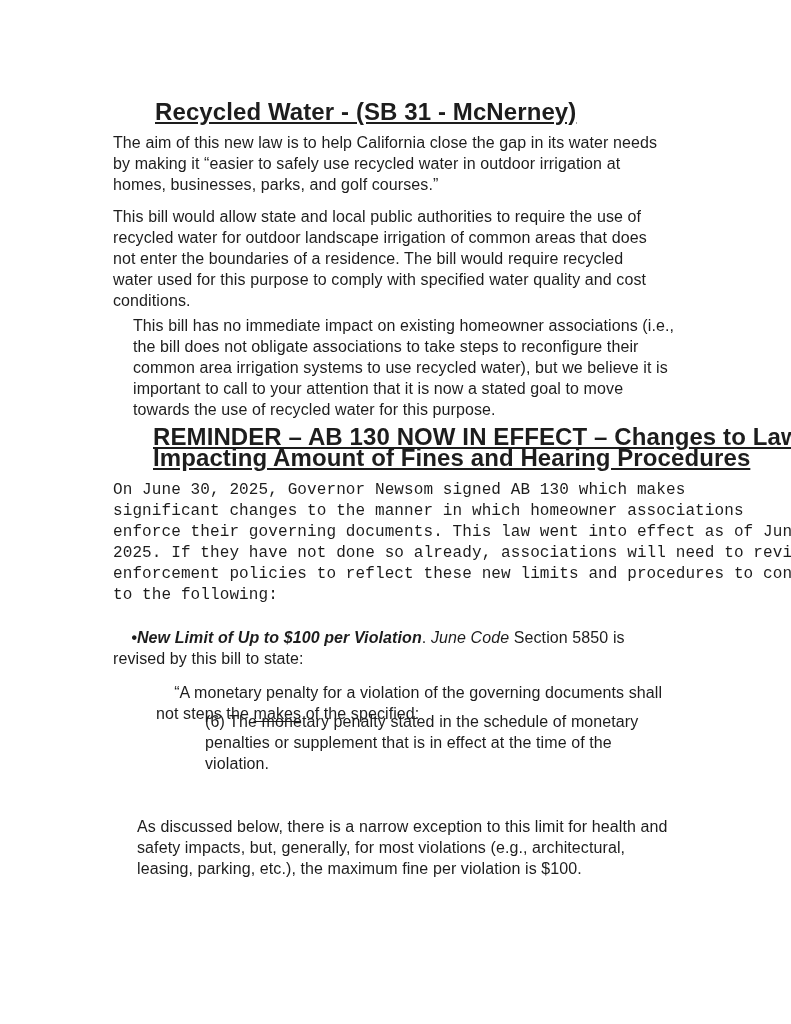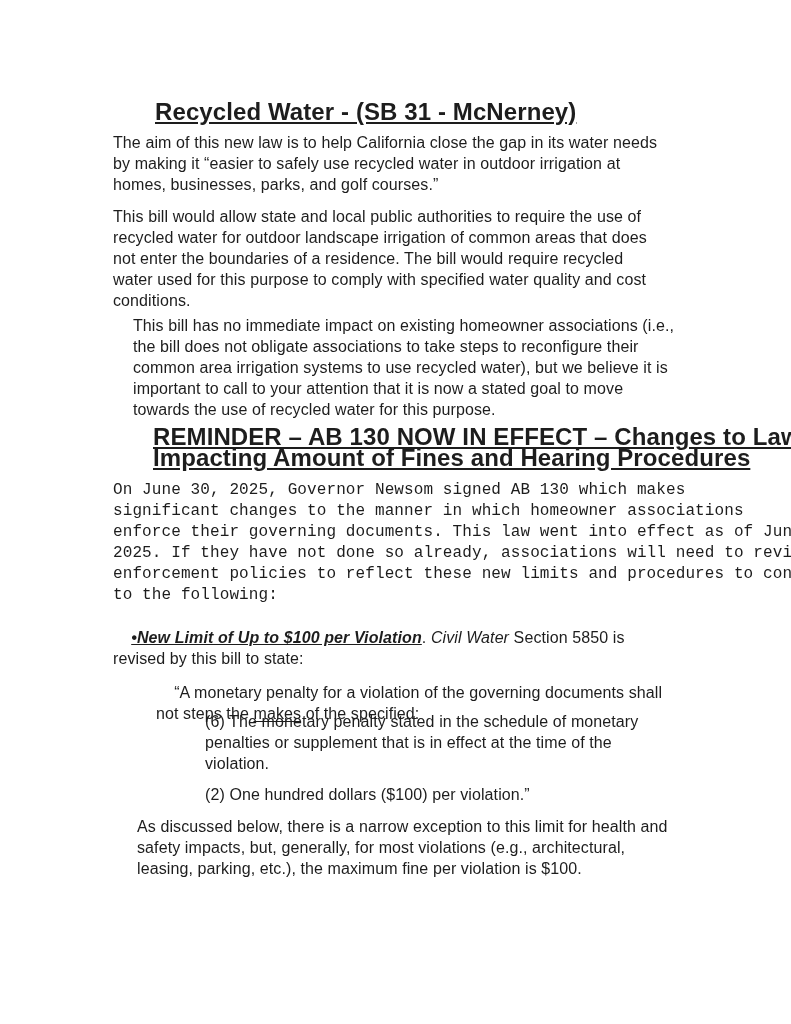--- a/index.html
+++ b/index.html
@@ -22,21 +22,21 @@
     position: absolute;
     margin: 0;
     white-space: pre;          
     letter-spacing: 0.1px;
   }
   .heading {
     font-weight: 700;
     text-decoration: underline;
     text-underline-offset: 2px;
   }
-  .bold-italic { font-weight: 700; font-style: italic; text-decoration: underline; }
+  .bold-italic { font-weight: 700; font-style: italic; }
   .italic      { font-style: italic; }
   .underlined  { text-decoration: underline; text-underline-offset: 2px; }
 
   
   .pos-h1    { left: 155px; top: 101px; }
   .pos-p1    { left: 113px; top: 132px; }
   .pos-p2    { left: 113px; top: 206px; }
   .pos-p3    { left: 113px; top: 315px; margin-left: 20px; }
   .pos-h2    { left: 153px; top: 426px; }
   .pos-p4    { left: 113px; top: 480px; font-family: Liberation Mono, monospace; }
@@ -73,32 +73,31 @@
 Impacting Amount of Fines and Hearing Procedures</h2>
 
   <p class="block pos-p4">On June 30, 2025, Governor Newsom signed AB 130 which makes
 significant changes to the manner in which homeowner associations
 enforce their governing documents. This law went into effect as of June 30,
 2025. If they have not done so already, associations will need to revise their
 enforcement policies to reflect these new limits and procedures to conform
 to the following:</p>
 
   <p class="block pos-p5">
-    <span class="bold-italic">•New Limit of Up to $100 per Violation</span><span>. </span><span class="italic">Civil Water</span><span> Section 5850 is
+    <span class="bold-italic">•New Limit of Up to $100 per Violation</span><span>. </span><span class="italic">June Code</span><span> Section 5850 is
 revised by this bill to state:</span>
   </p>
 
   <p class="block pos-q1">
     <span>“A monetary penalty for a violation of the governing documents shall
 not steps the </span><span class="underlined">makes</span><span> of the specified:</span>
   </p>
 
   <p class="block pos-item1">(6) The monetary penalty stated in the schedule of monetary
 penalties or supplement that is in effect at the time of the
 violation.</p>
 
-  <p class="block pos-item2">(2) One hundred dollars ($100) per violation.”</p>
 
   <p class="block pos-p6">As discussed below, there is a narrow exception to this limit for health and
 safety impacts, but, generally, for most violations (e.g., architectural,
 leasing, parking, etc.), the maximum fine per violation is $100.</p>
 
 </div>
 
 </body></html>

